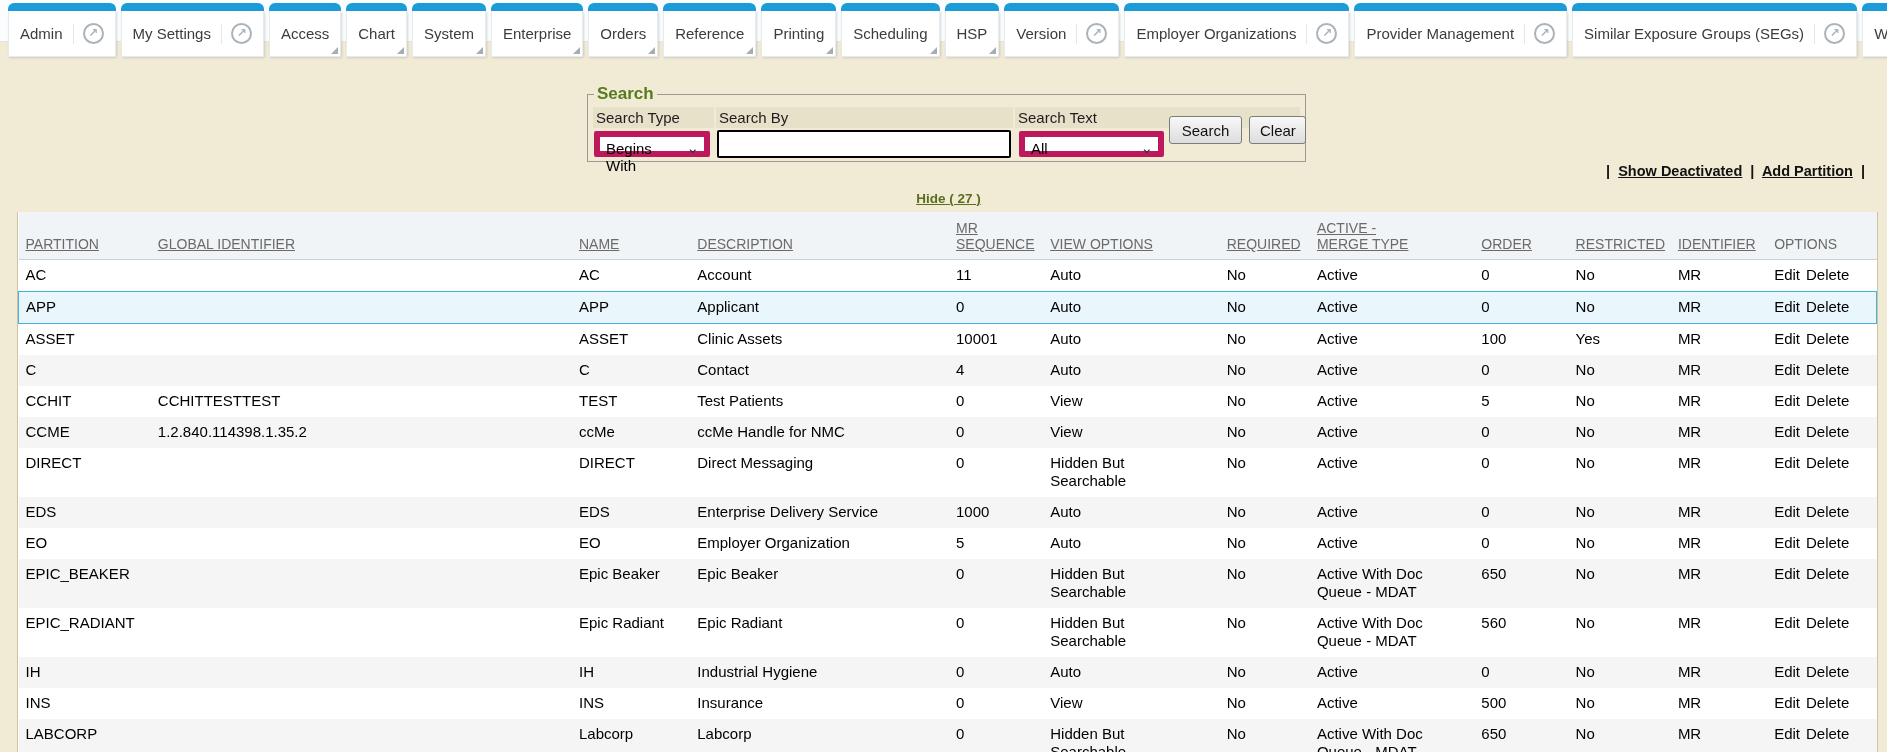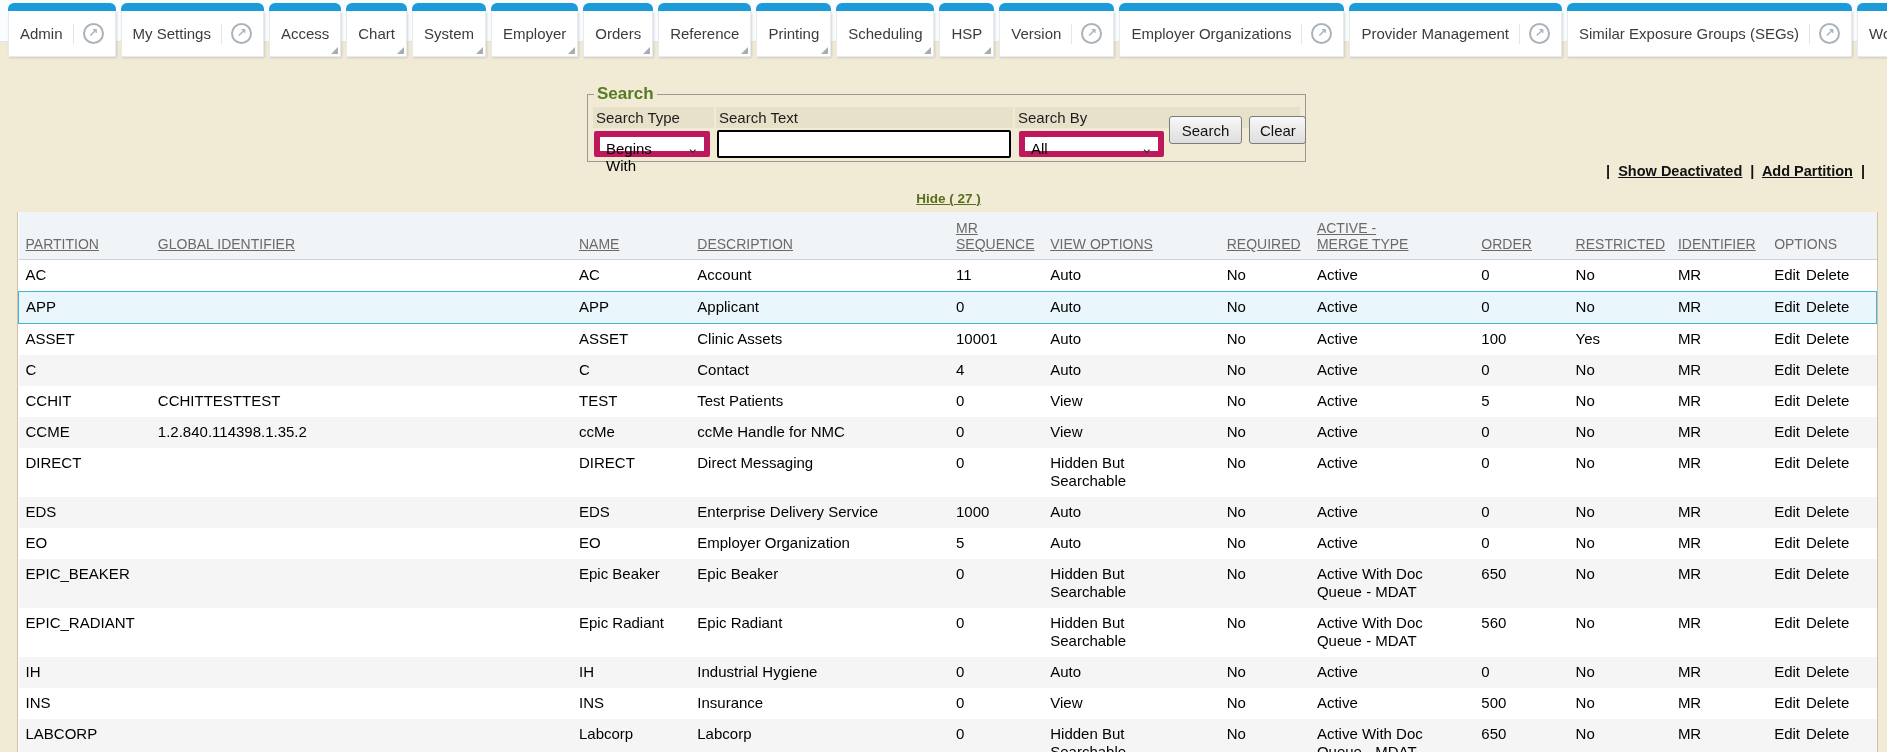--- a/index.html
+++ b/index.html
@@ -191,21 +191,21 @@
     <div class="tab-cap"></div>
     <div class="tab-body">
       <span class="tab-label">System</span>
 
       <i class="tab-caret"></i>
     </div>
   </div>
     <div class="tab">
     <div class="tab-cap"></div>
     <div class="tab-body">
-      <span class="tab-label">Employer</span>
+      <span class="tab-label">Enterprise</span>
 
       <i class="tab-caret"></i>
     </div>
   </div>
     <div class="tab">
     <div class="tab-cap"></div>
     <div class="tab-body">
       <span class="tab-label">Orders</span>
 
       <i class="tab-caret"></i>
@@ -285,22 +285,22 @@
       <span class="tab-label">Work Locations</span>
 
     </div>
   </div>
   </div>
 
 <fieldset class="search-fs">
   <legend>Search</legend>
   <div class="search-labels">
     <div>Search Type</div>
+    <div>Search By</div>
     <div>Search Text</div>
-    <div>Search By</div>
   </div>
   <div class="search-controls">
     <div class="sel sel-type">
       <span>Begins With</span>
       <span class="chev">⌄</span>
     </div>
     <input class="search-input" type="text" value="" placeholder="" style="">
     <div class="sel sel-by">
       <span>All</span>
       <span class="chev">⌄</span>

